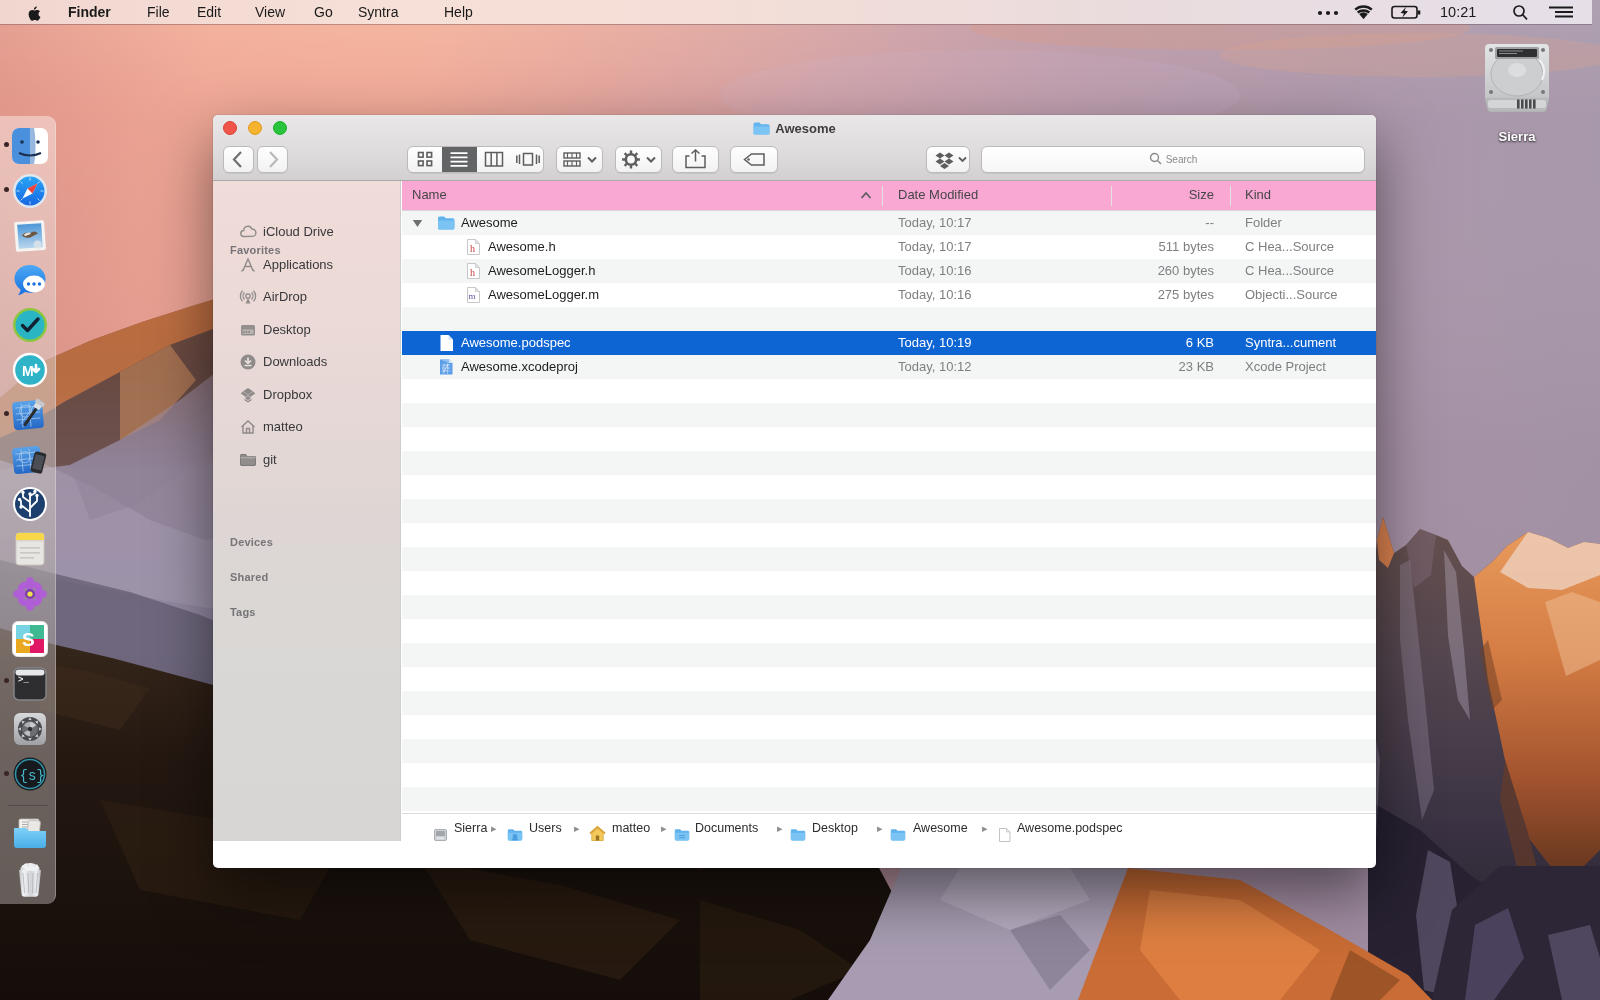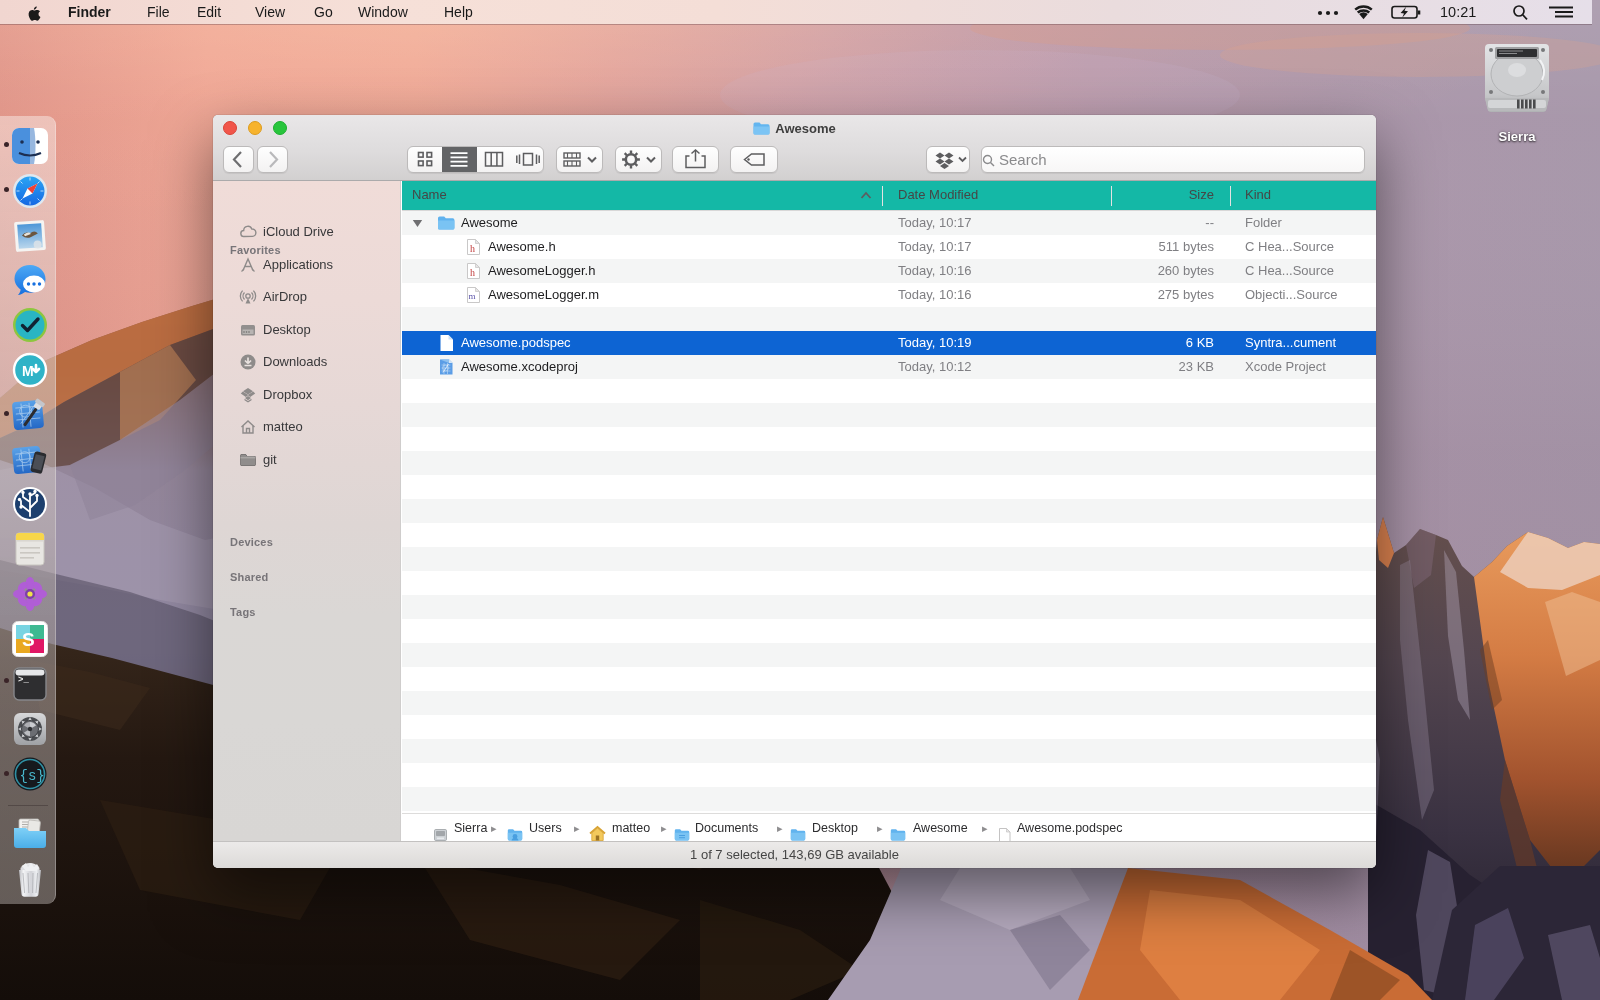--- a/index.html
+++ b/index.html
@@ -32,21 +32,21 @@
  border:1px solid #bcbaba;border-radius:6px;box-shadow:0 1px 1px rgba(0,0,0,.07);}
 .seg{position:absolute;top:0;height:25px;}
 
 #sidebar{position:absolute;left:0;top:66px;width:188px;height:660px;
  background:linear-gradient(180deg,#f0dcd8 0%,#ecdad7 18%,#e6d8d6 34%,#ded6d4 52%,#dad7d5 66%,#d9d7d5 82%,#d8d6d4 100%);
  border-right:1px solid #cfcdcc;border-radius:0 0 0 0;font-size:13px;color:#3c3c3e;}
 .sbhead{position:absolute;left:17px;font-size:11px;font-weight:bold;color:#777478;letter-spacing:.2px;margin-top:48px;}
 .sbitem{position:absolute;left:50px;font-size:13px;color:#38383a;white-space:nowrap;}
 .sbicon{position:absolute;left:26px;width:18px;height:18px;}
 #filearea{position:absolute;left:189px;top:66px;width:974px;height:632px;background:#fff;overflow:hidden;}
-#lhead{position:absolute;left:0;top:0;width:974px;height:30px;background:#14b8a6;border-bottom:1px solid #d8d7d7;
+#lhead{position:absolute;left:0;top:0;width:974px;height:30px;background:#f9a8d4;border-bottom:1px solid #d8d7d7;
  font-size:13px;color:#464646;}
 #lhead .cs{position:absolute;top:5px;width:1px;height:20px;background:#e3e2e2;}
 #rows{position:absolute;left:0;top:30px;width:974px;height:602px;
  background:repeating-linear-gradient(180deg,#f4f5f5 0,#f4f5f5 24px,#ffffff 24px,#ffffff 48px);}
 .frow{position:absolute;left:0;width:974px;height:24px;font-size:13px;line-height:24px;color:#1d1d1f;white-space:nowrap;}
 .frow .dt{position:absolute;left:496px;color:#7f7f83;}
 .frow .sz{position:absolute;left:572px;width:240px;text-align:right;color:#7f7f83;}
 .frow .kd{position:absolute;left:843px;color:#7f7f83;}
 #selrow{background:#0d64d3;color:#fff;}
 #selrow .dt,#selrow .sz,#selrow .kd{color:#fff;}
@@ -168,21 +168,21 @@
 
 <div id="menubar">
  <svg class="l" style="left:26px;top:0" width="16" height="24" viewBox="0 0 16 24">
       <path fill="#1a1a1a" d="M8.6 7.6c.5-.7 1.4-1.2 2.1-1.2.1.8-.2 1.6-.7 2.2-.5.7-1.3 1.2-2.1 1.1-.1-.8.3-1.6.7-2.1zm2.6 2.3c-1.2-.1-2.2.7-2.7.7-.6 0-1.4-.6-2.4-.6-1.2 0-2.3.7-2.9 1.8-1.3 2.2-.3 5.4.9 7.1.6.9 1.3 1.8 2.3 1.8.9 0 1.3-.6 2.4-.6 1.1 0 1.4.6 2.4.6s1.6-.9 2.2-1.7c.7-1 1-2 1-2.1 0 0-1.9-.7-1.9-2.9 0-1.8 1.5-2.7 1.6-2.7-.9-1.3-2.2-1.4-2.9-1.4z"></path>
     </svg>
  <span class="l mb-b" style="left:68px">Finder</span>
  <span class="l" style="left:147px">File</span>
  <span class="l" style="left:197px">Edit</span>
  <span class="l" style="left:255px">View</span>
  <span class="l" style="left:314px">Go</span>
- <span class="l" style="left:358px">Window</span>
+ <span class="l" style="left:358px">Syntra</span>
  <span class="l" style="left:444px">Help</span>
  <svg class="l" style="left:1316px;top:0" width="26" height="24" viewBox="0 0 26 24">
       <g fill="#1a1a1a">
         <circle cx="4" cy="13" r="2.1"></circle>
         <circle cx="12" cy="13" r="2.1"></circle>
         <circle cx="20" cy="13" r="2.1"></circle>
       </g>
     </svg>
  <svg class="l" style="left:1350px;top:0" width="27" height="24" viewBox="0 0 27 24">
       <g fill="#1a1a1a">
@@ -506,21 +506,21 @@
             <circle cx="17.5" cy="12.5" r="1.2" fill="#5d5d5f" stroke="none"></circle>
           </g>
         </svg></div>
  <div class="tbtn" style="left:713px;width:44px"><svg width="42" height="25" viewBox="0 0 42 25">
           <g fill="#5d5d5f">
             <path d="M13 5.5 l4.5 3 -4.5 3 -4.5-3 Z M22 5.5 l4.5 3 -4.5 3 -4.5-3 Z M13 11.5 l4.5 3 -4.5 3 -4.5-3 Z M22 11.5 l4.5 3 -4.5 3 -4.5-3 Z M17.5 16 l4.5 3 -4.5 3 -4.5-3 Z"></path>
           </g>
           <path d="M32 10.5 l3.5 3.5 3.5-3.5" stroke="#5d5d5f" stroke-width="1.8" fill="none"></path>
         </svg></div>
  <div class="tbtn" style="left:768px;width:384px;background:linear-gradient(180deg,#fff,#f7f6f6)">
-        <div style="line-height:25px;color:#8a8a8c;font-size:15px"><svg width="13" height="13" viewBox="0 0 13 13" style="vertical-align:-2px;margin-right:4px">
+        <div style="text-align:center;line-height:25px;color:#8a8a8c;font-size:10px"><svg width="13" height="13" viewBox="0 0 13 13" style="vertical-align:-2px;margin-right:4px">
             <g fill="none" stroke="#8a8a8c" stroke-width="1.4">
               <circle cx="5.5" cy="5.5" r="4"></circle>
               <path d="M8.5 8.5 L12 12"></path>
             </g>
           </svg>Search</div>
       </div>
 </div>
 <div id="sidebar">
  <div class="sbhead" style="top:15px">Favorites</div>
  <svg class="sbicon" style="top:42px" viewBox="0 0 18 18">
@@ -716,21 +716,20 @@
         <path d="M.8 5.2 h14.4 v6.4 a1.3 1.3 0 0 1-1.3 1.3 H2.1 A1.3 1.3 0 0 1 .8 11.6 Z" fill="#7ac3f3"></path>
       </svg>
  <span class="pitem" style="left:511px">Awesome</span>
  <span class="pitem pchev" style="left:580px">▸</span>
  <svg class="pitem" style="left:596px;top:7px" width="13" height="15" viewBox="0 0 13 15">
         <path d="M1.5 1 h7 l3.5 3.5 v9.5 h-10.5 Z" fill="#fff" stroke="#c4c3c3" stroke-width="1"></path>
         <path d="M8.5 1 l3.5 3.5 h-3.5 Z" fill="#e8e7e7" stroke="#c4c3c3" stroke-width=".7"></path>
       </svg>
  <span class="pitem" style="left:615px">Awesome.podspec</span>
 </div>
-<div id="statusbar">1 of 7 selected, 143,69 GB available</div>
 
 </div>
 
 <svg id="diskicon" viewBox="0 0 68 70">
  <defs>
       <linearGradient id="hdg" x1="0" y1="0" x2="0" y2="1">
         <stop offset="0" stop-color="#e3e4e6"></stop>
         <stop offset=".75" stop-color="#c6c7c9"></stop>
         <stop offset="1" stop-color="#aaabad"></stop>
       </linearGradient>

